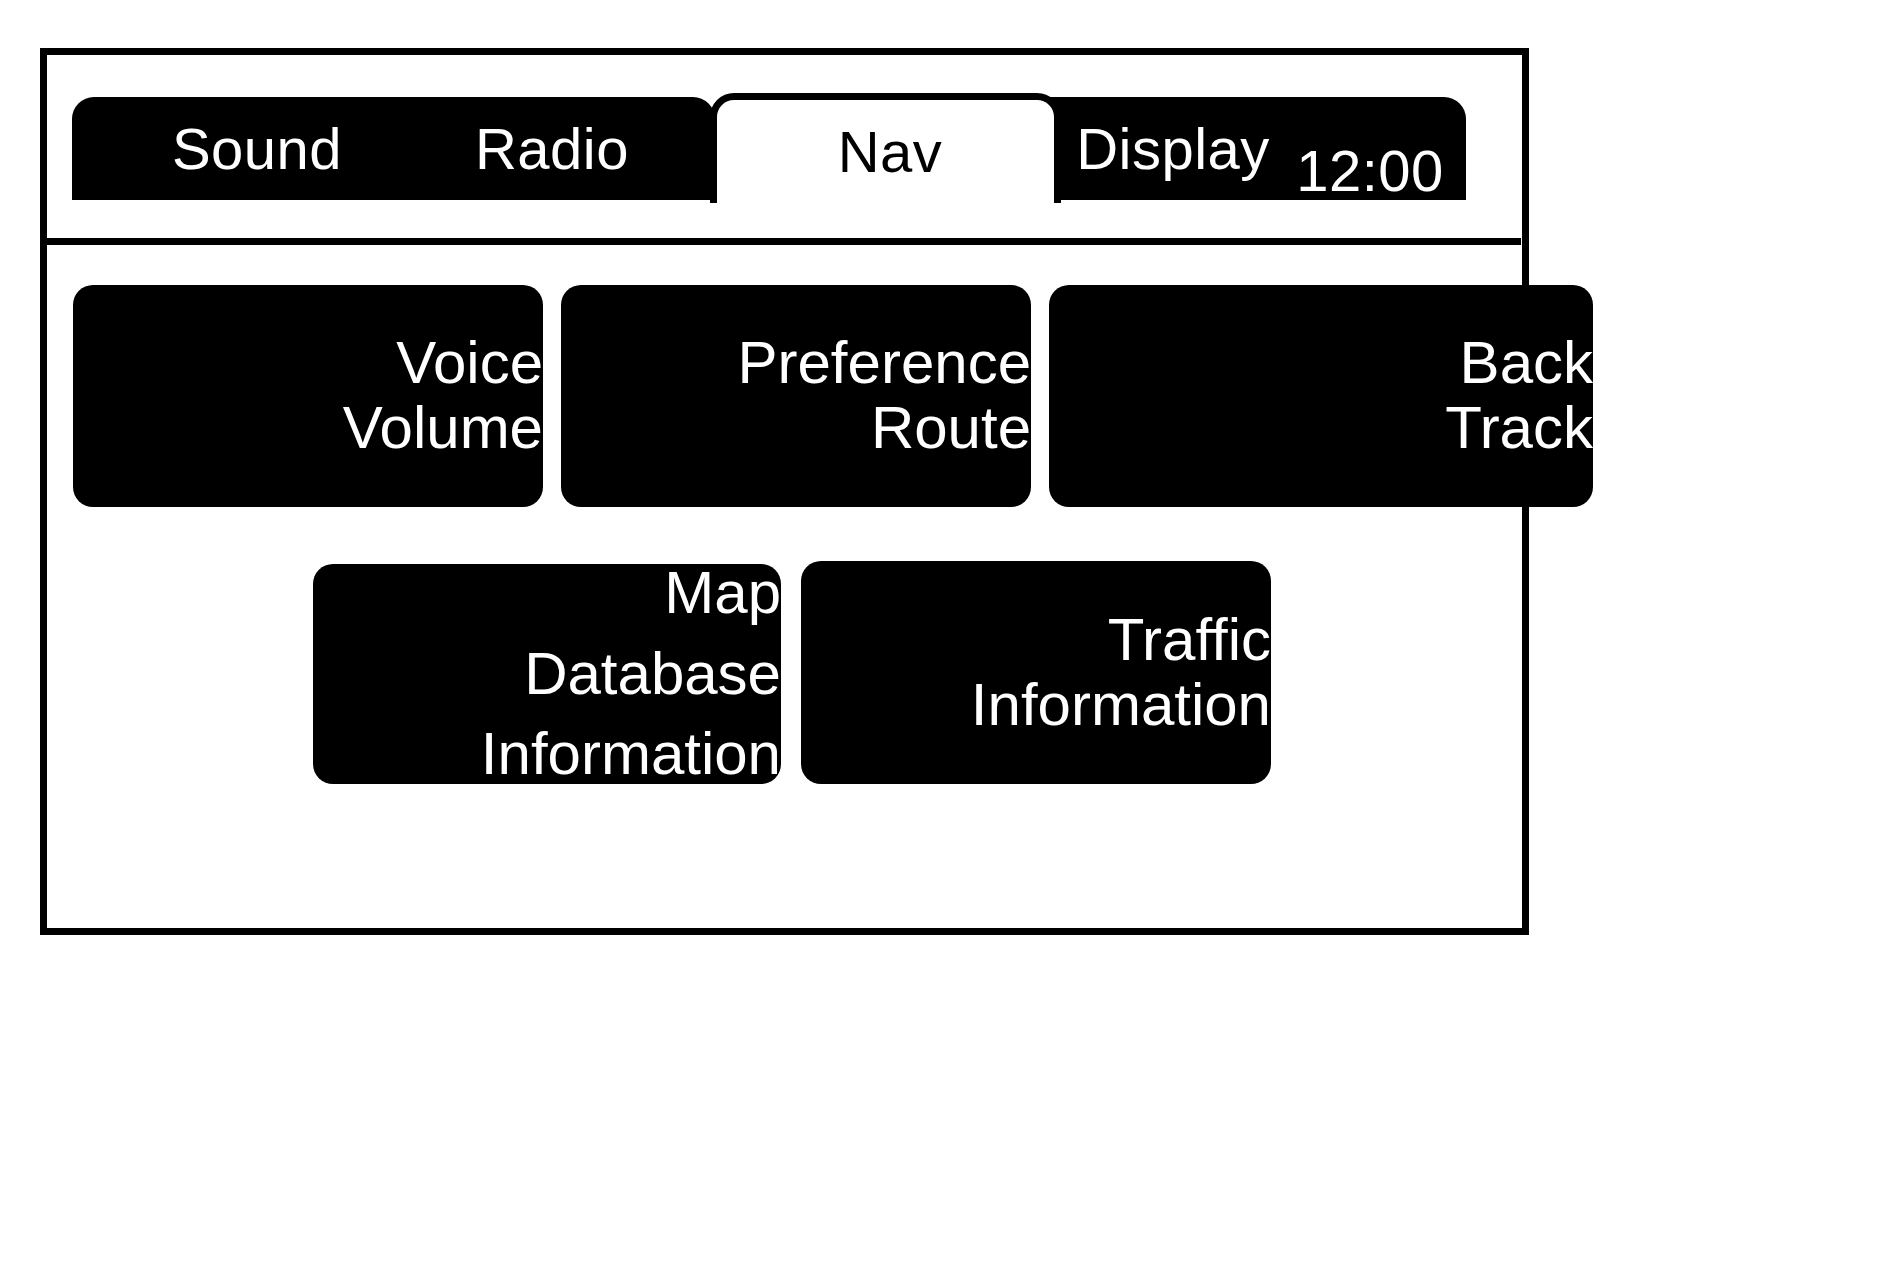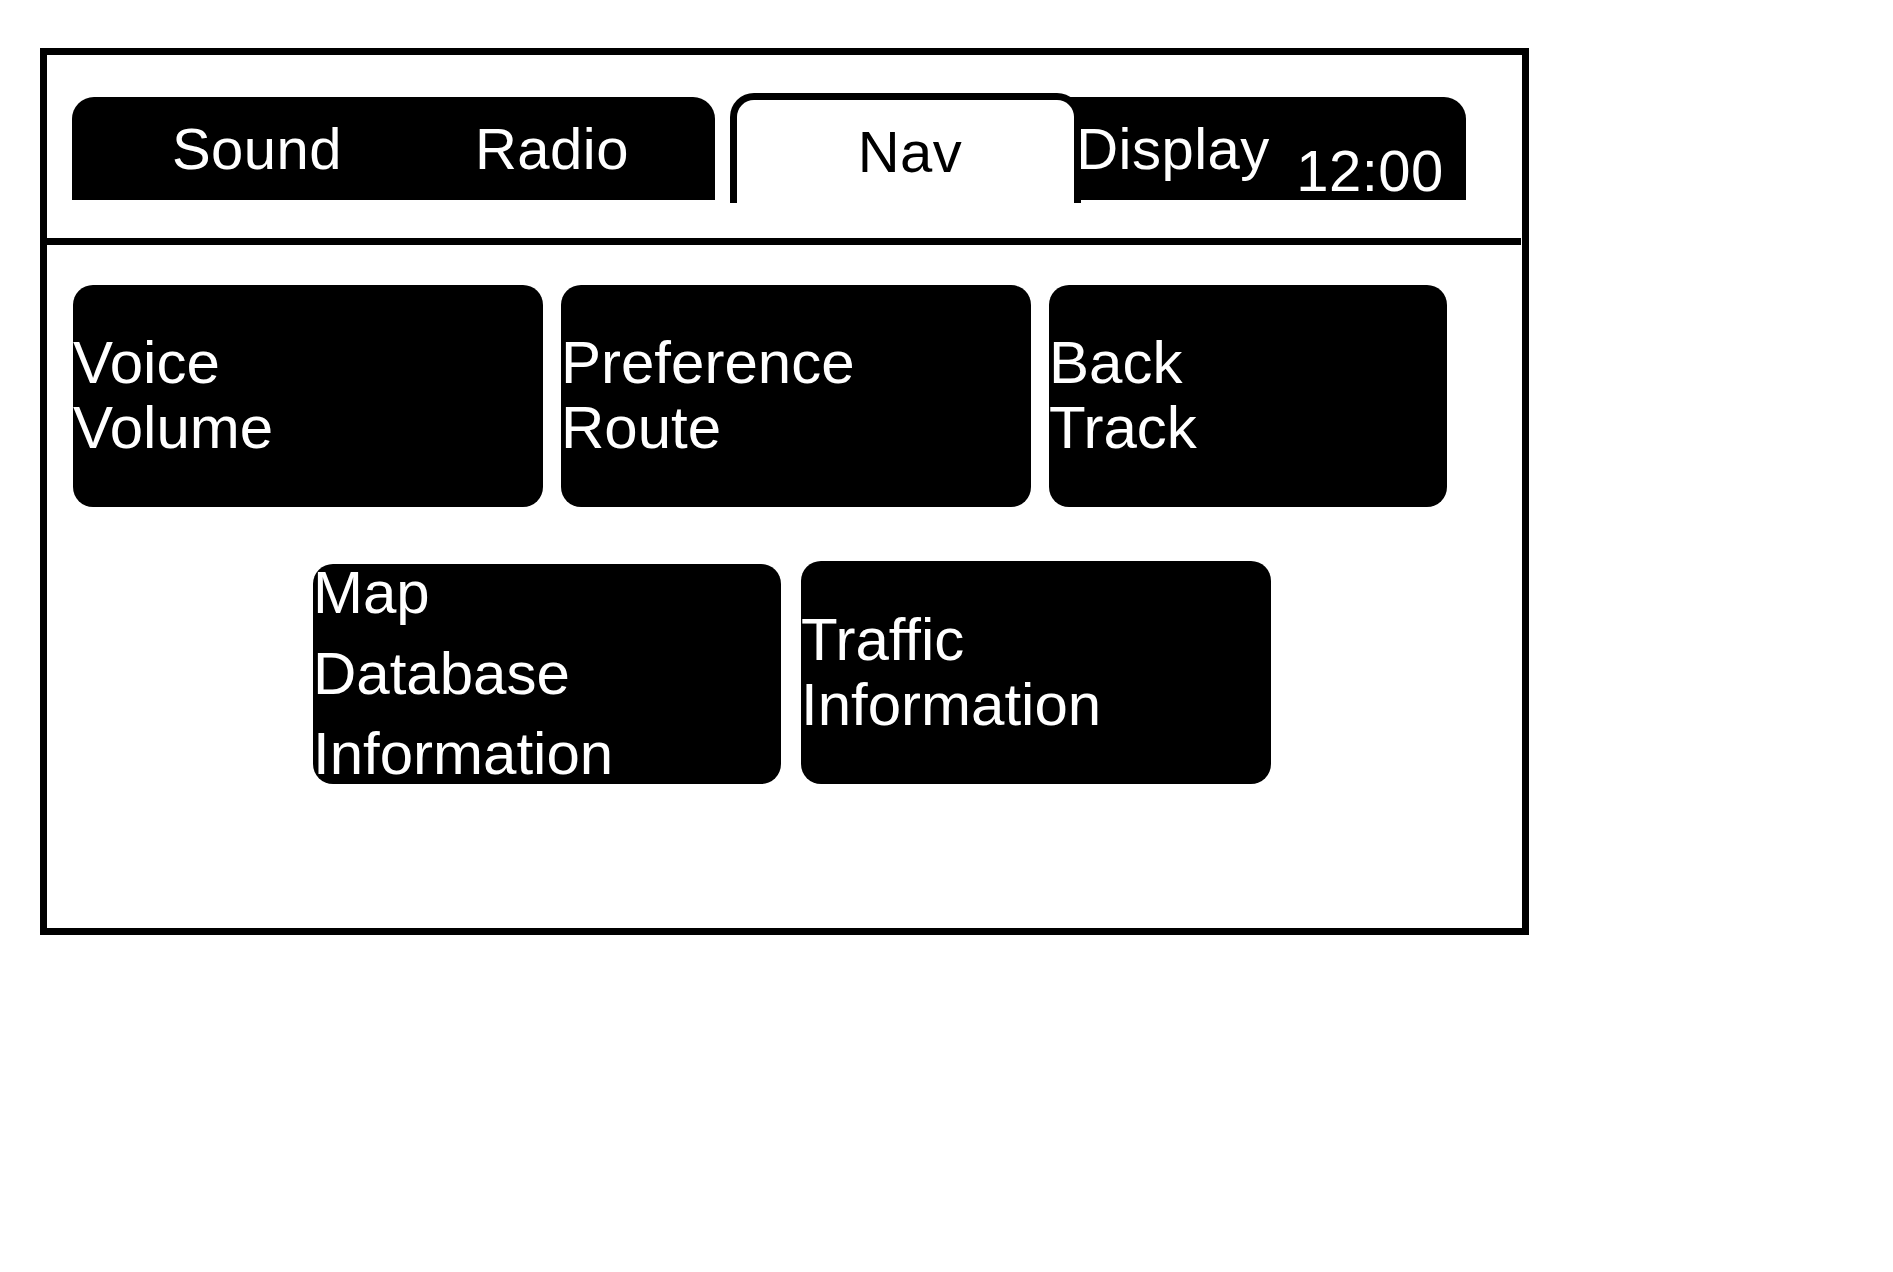--- a/index.html
+++ b/index.html
@@ -67,53 +67,53 @@
     border-bottom: none;
     height: 110px;
     top: -4px;
     z-index: 3;
     border-top-left-radius: 24px;
     border-top-right-radius: 24px;
   }
 
   #tab-sound   { left: 26px;   width: 370px; }
   #tab-radio   { left: 343px;  width: 326px; }
-  #tab-nav     { left: 684px;  width: 351px; padding-left: 9px; }
+  #tab-nav     { left: 664px;  width: 351px; padding-left: 9px; }
   #tab-display { left: 971px;  width: 304px; padding-left: 8px; }
   #tab-clock   { left: 1228px; width: 192px; align-items: flex-end; }
 
   
   #content {
     position: absolute;
     left: 0px;
     top: 148px;
     width: 1475px;
     height: 725px;
   }
 
   .menu-btn {
     position: absolute;
     background: #000000;
     color: #ffffff;
     border-radius: 20px;
     display: flex;
     flex-direction: column;
-    align-items: flex-start;
+    align-items: flex-end;
     justify-content: center;
     text-align: center;
     font-size: 60px;
     line-height: 1.08;
     box-sizing: border-box;
   }
   .menu-btn .ln { display: block; white-space: nowrap; }
 
   
   #btn-voice-volume    { left: 26px;   top: 82px;  width: 470px; height: 222px; }
   #btn-route-preference{ left: 514px;  top: 82px;  width: 470px; height: 222px; }
-  #btn-back-track      { left: 1002px; top: 82px;  width: 398px; height: 222px; }
+  #btn-back-track      { left: 1002px; top: 82px;  width: 544px; height: 222px; }
 
   
   #btn-map-database    { left: 266px;  top: 361px; width: 468px; height: 220px; gap: 16px; }
   #btn-traffic-info    { left: 754px;  top: 358px; width: 470px; height: 223px; }
 </style>
 </head>
 <body>
 
 <div id="screen-frame">
 

